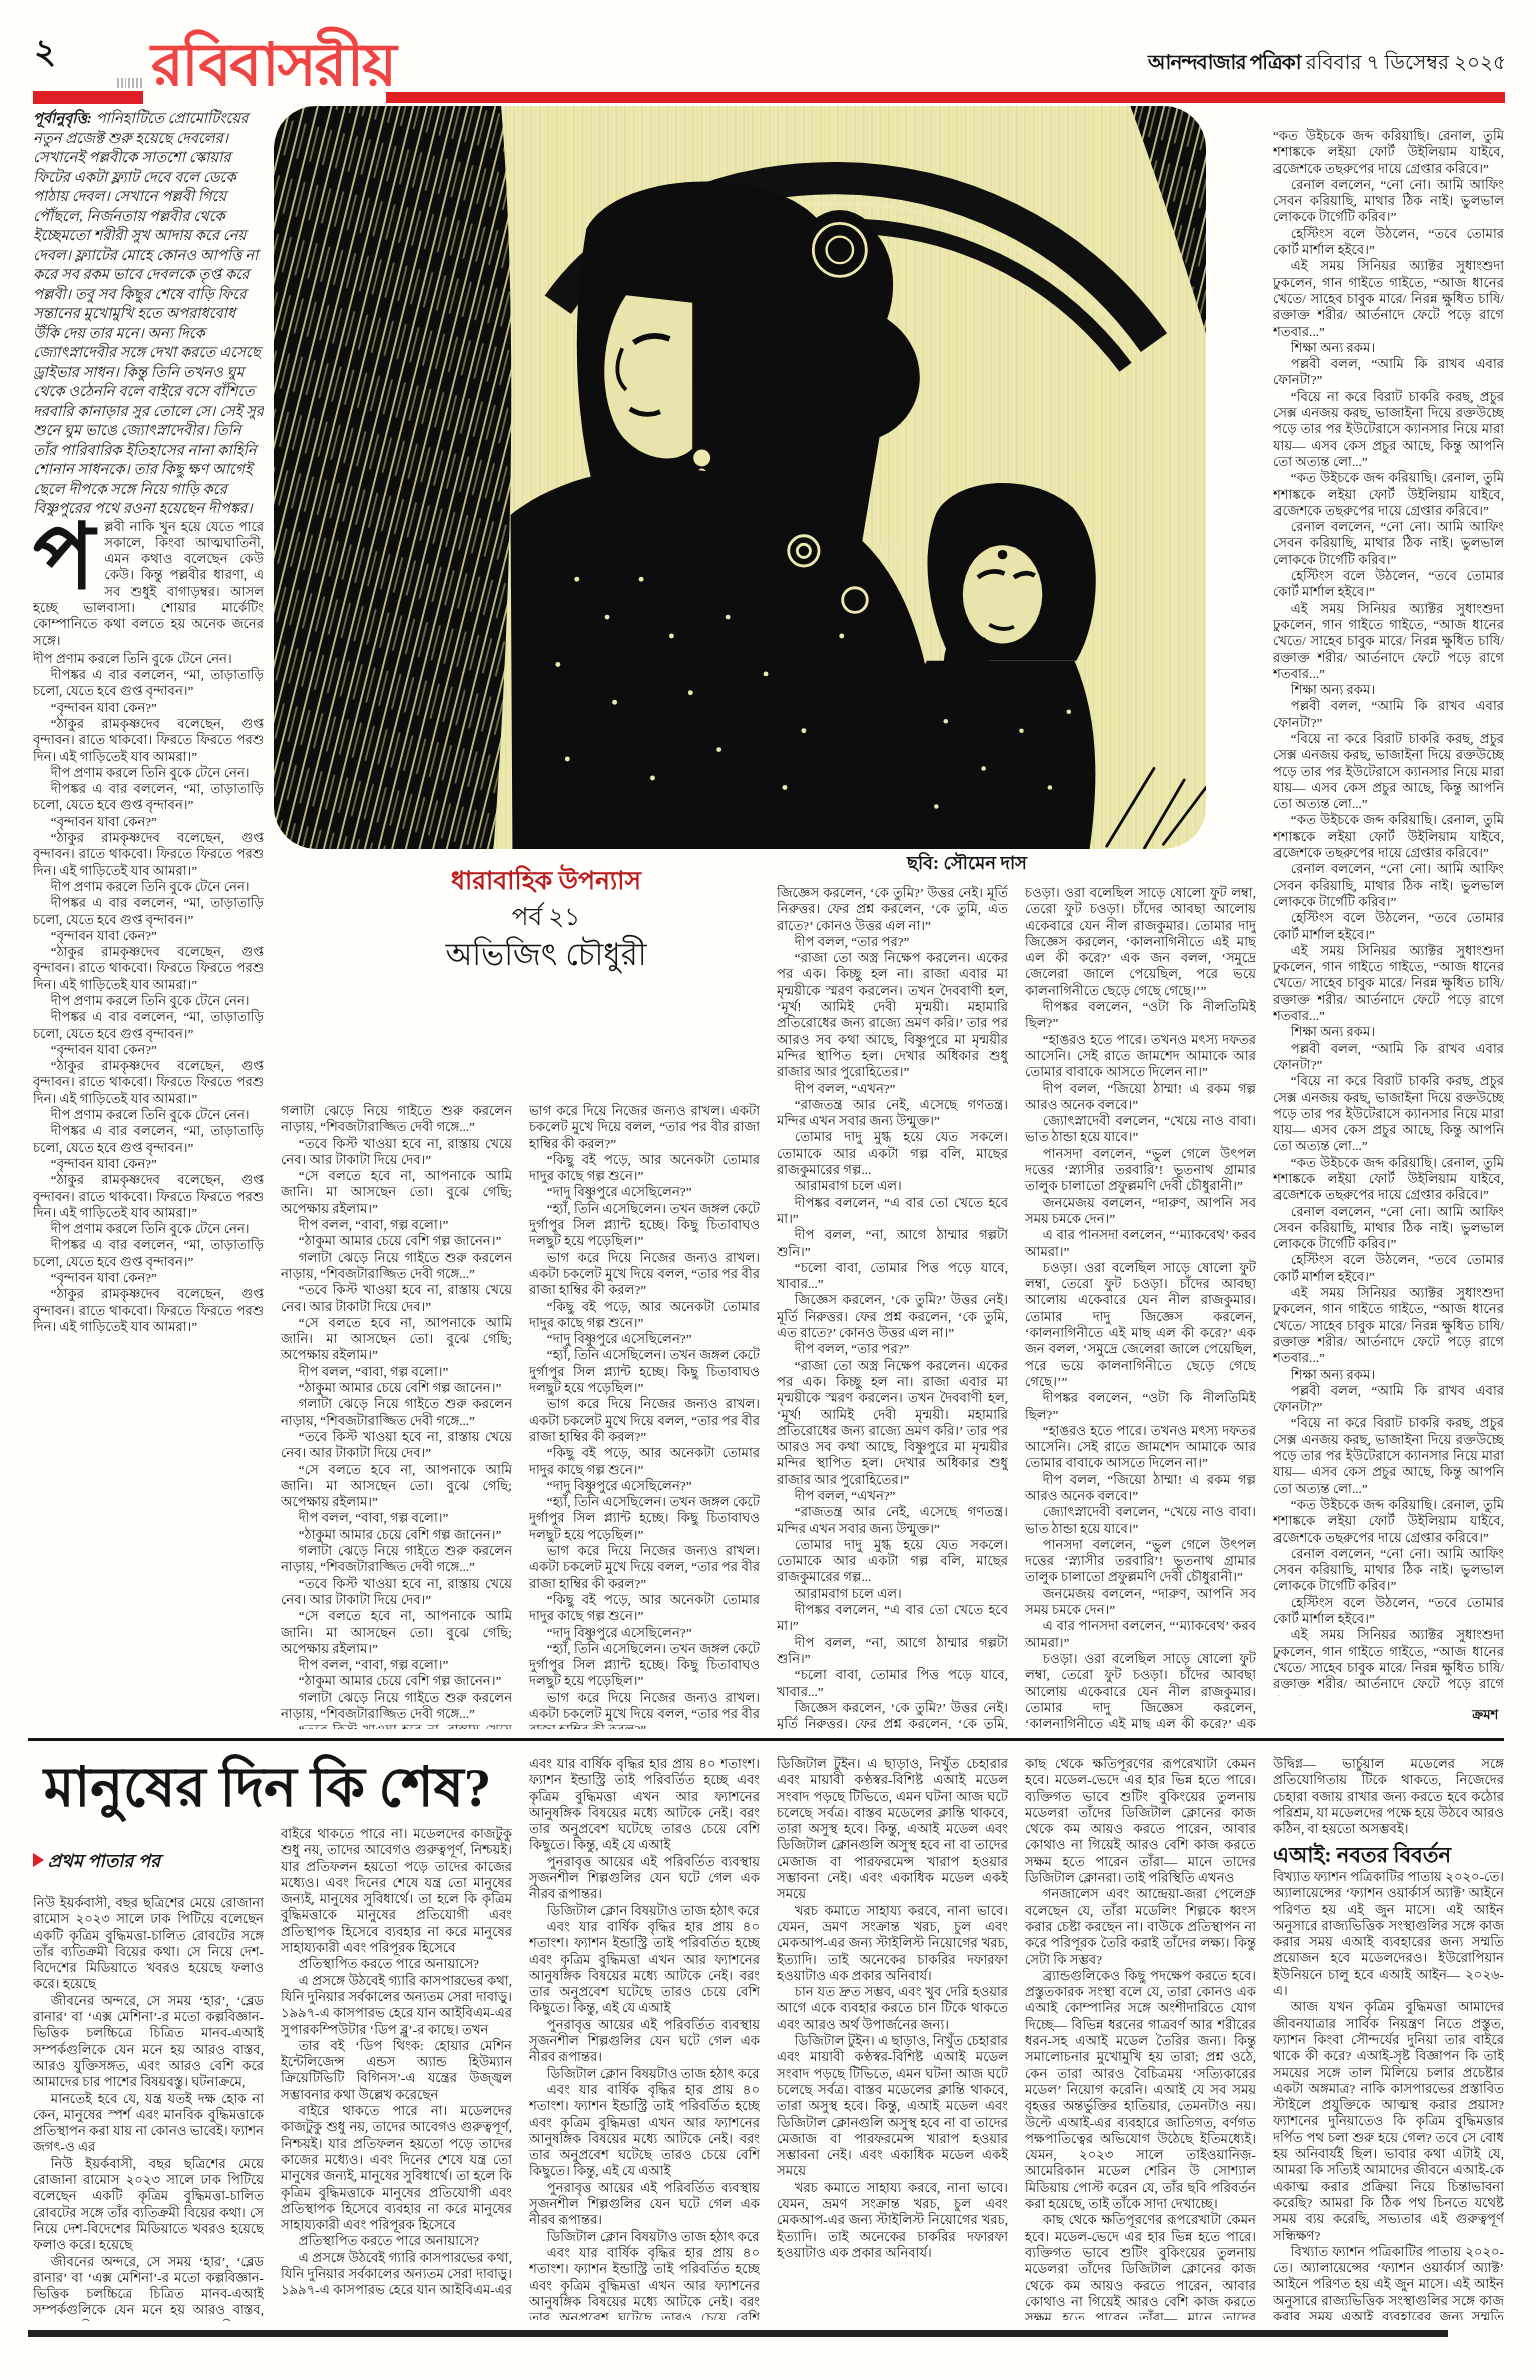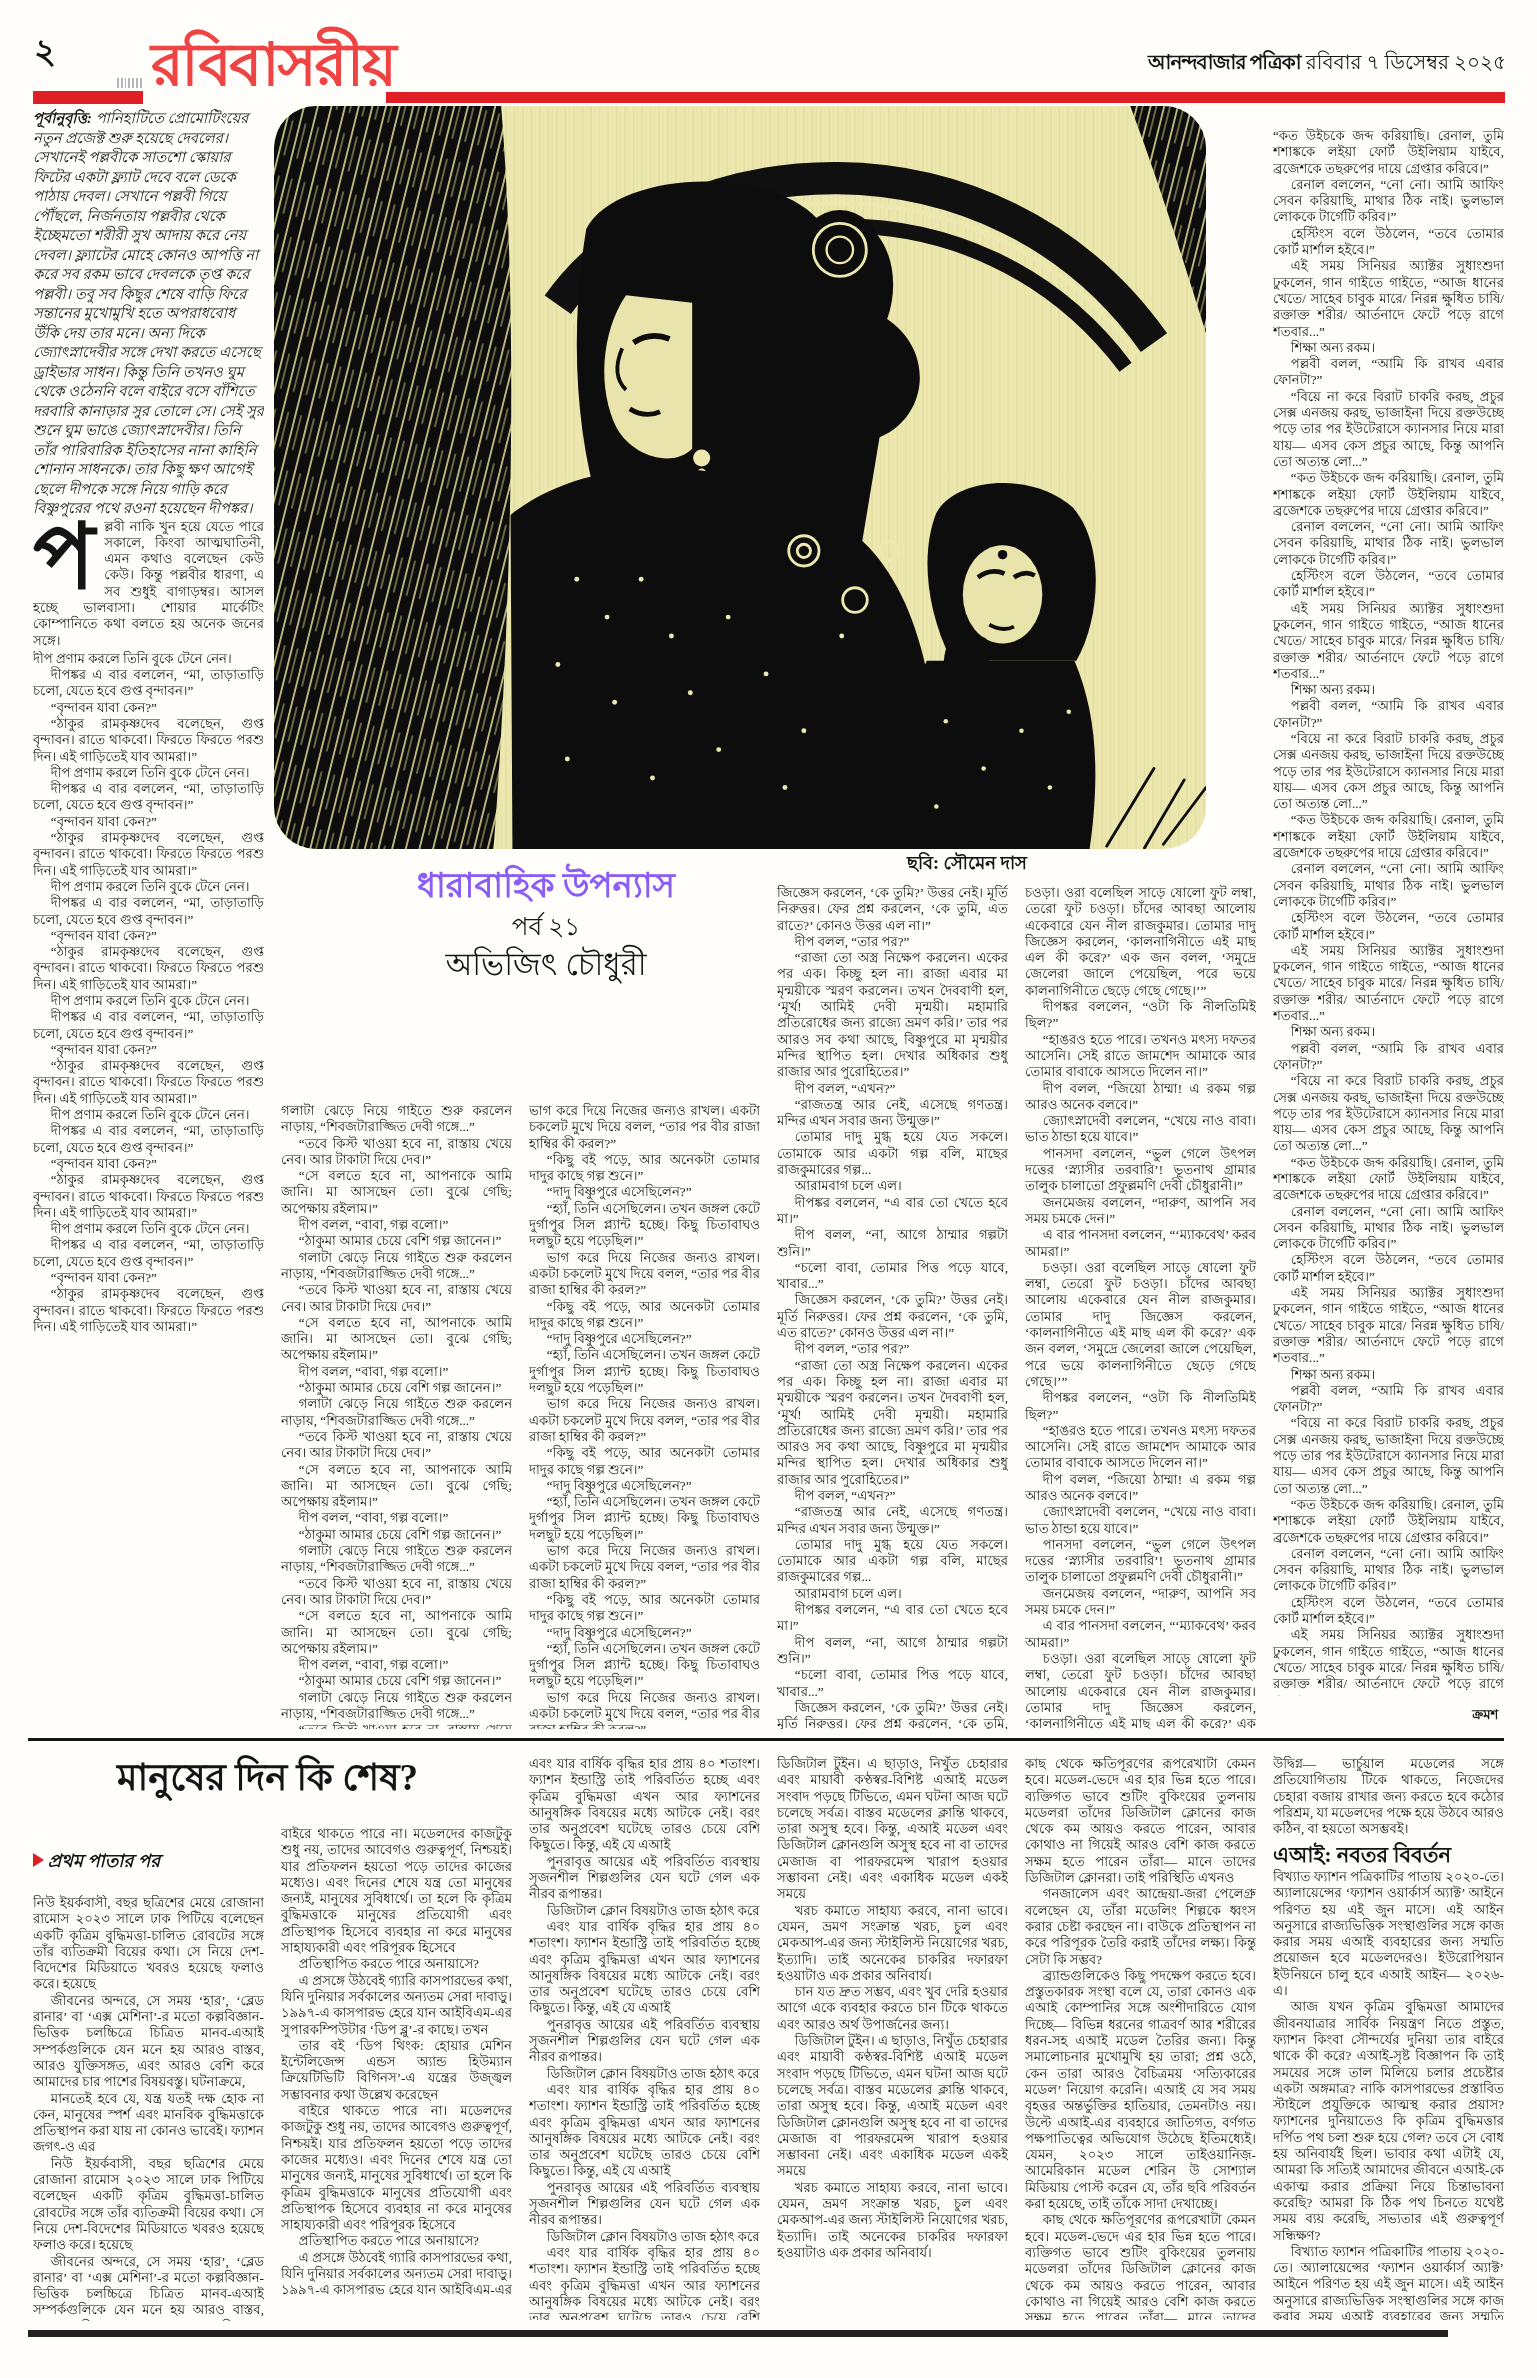--- a/index.html
+++ b/index.html
@@ -17,21 +17,21 @@
   .redbar.left{left:33px;top:91px;width:110px;height:13.2px;}
   .redbar.right{left:386px;top:92px;width:1119px;height:11.4px;}
   
   .art{position:absolute;left:274px;top:106px;width:932px;height:743px;border-radius:42px;
        overflow:hidden;}
   .art svg{display:block;width:100%;height:100%;}
   .credit{position:absolute;left:777px;top:849px;width:250px;text-align:right;
           font-size:18px;font-weight:bold;}
   
   .tblock{position:absolute;left:281px;top:867px;width:530px;text-align:center;}
-  .kicker{color:#8b5cf6;font-size:34px;font-weight:bold;line-height:1.1;}
+  .kicker{color:#b91c1c;font-size:25px;font-weight:bold;line-height:1.1;}
   .part{font-size:24.6px;margin-top:8.5px;line-height:1.1;}
   .author{font-size:31px;margin-top:7.6px;line-height:1.1;}
   .ntitle{font-size:87px;font-weight:bold;line-height:1;margin-top:13.2px;white-space:nowrap;}
   
   .ncol{position:absolute;width:231px;display:flex;flex-direction:column;overflow:hidden;
         font-size:13.2px;line-height:16.3px;text-align:justify;}
   .ncol p{margin:0;text-indent:1.35em;}
   .ncol p:first-child{text-indent:0;}
   .fill{flex:1 1 auto;overflow:hidden;}
   .c-n1{left:33px;top:109px;height:1609px;}
@@ -45,21 +45,21 @@
   .recap b{font-style:italic;}
   .opening{flex:0 0 auto;margin-bottom:1.9px;}
   .dropcap{float:left;font-size:91px;line-height:72px;font-weight:bold;
            padding:3.8px 9.5px 0 0;}
   .kromo{flex:0 0 auto;text-align:right;font-weight:bold;padding:11.4px 5.7px 5.7px 0;}
   
   .rule-top{position:absolute;left:28px;top:1738px;width:1476px;height:2.8px;background:#161616;}
   .rule-bottom{position:absolute;left:28px;top:2330px;width:1420px;height:6.6px;background:#222;}
   
   .fhead{position:absolute;left:38px;top:1758px;width:459px;text-align:center;
-         font-size:37px;font-weight:bold;line-height:1.1;}
+         font-size:55px;font-weight:bold;line-height:1.1;}
   .jump{position:absolute;left:33px;top:1847px;font-size:18px;font-weight:bold;
         font-style:italic;}
   .jump .tri{display:inline-block;width:0;height:0;border-top:7.6px solid transparent;
         border-bottom:7.6px solid transparent;border-left:11.4px solid #df1f26;
         margin-right:3.8px;}
   .c-f1{left:33px;top:1895px;height:426px;}
   .c-f2{left:281px;top:1826px;height:469px;}
   .c-f3{left:529px;top:1756px;height:564px;}
   .c-f4{left:777px;top:1756px;height:564px;}
   .c-f5{left:1025px;top:1756px;height:564px;}

